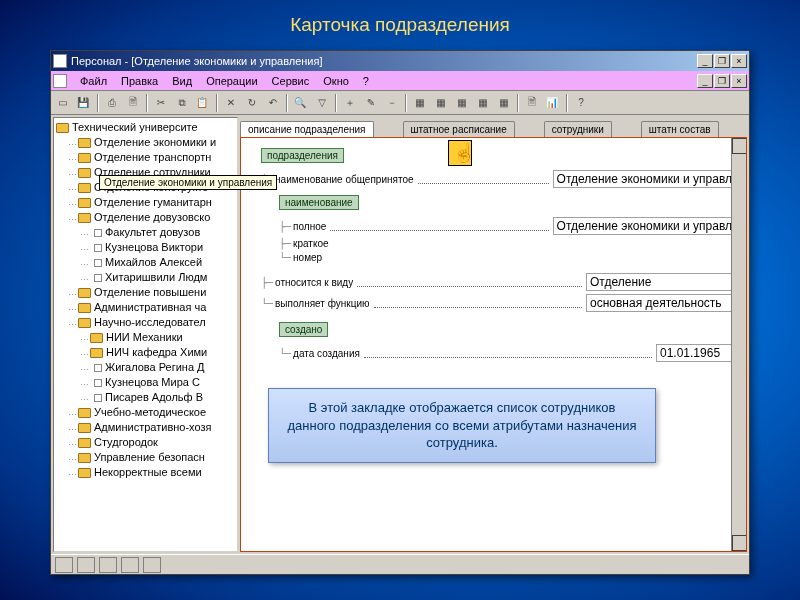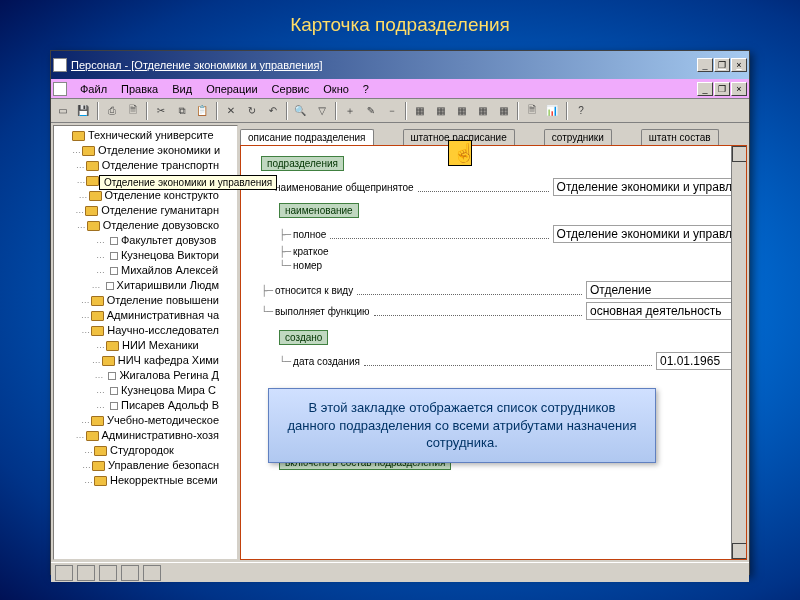--- a/index.html
+++ b/index.html
@@ -19,28 +19,27 @@
 }
 .app-window {
   position: absolute;
   left: 50px; top: 50px;
   width: 700px; height: 525px;
   background: #d4d0c8;
   border: 1px solid #404040;
   box-shadow: 3px 3px 8px rgba(0,0,0,0.5);
 }
 .titlebar {
-  height: 28px;
+  height: 20px;
   background: linear-gradient(to right, #0a246a, #a6caf0);
   color: #fff;
   display: flex;
   align-items: center;
   padding: 0 2px;
   font-size: 11px;
-  text-decoration: underline;
 }
 .titlebar-icon { width: 14px; height: 14px; background: #fff; border: 1px solid #888; margin-right: 4px; }
 .titlebar-text { flex: 1; }
 .win-btns { display: flex; gap: 1px; }
 .win-btn {
   width: 16px; height: 14px;
   background: #d4d0c8;
   border: 1px solid #fff;
   border-right-color: #404040;
   border-bottom-color: #404040;
@@ -83,21 +82,21 @@
   display: flex;
   height: calc(100% - 84px);
 }
 .tree-panel {
   width: 185px;
   background: #fff;
   border: 1px inset #d4d0c8;
   margin: 2px;
   overflow: hidden;
   font-size: 11px;
-  padding: 2px 16px;
+  padding: 2px 0;
 }
 .tree-item {
   display: flex;
   align-items: center;
   padding: 0 2px;
   white-space: nowrap;
   line-height: 15px;
   overflow: hidden;
 }
 .tree-indent { display: inline-block; }

